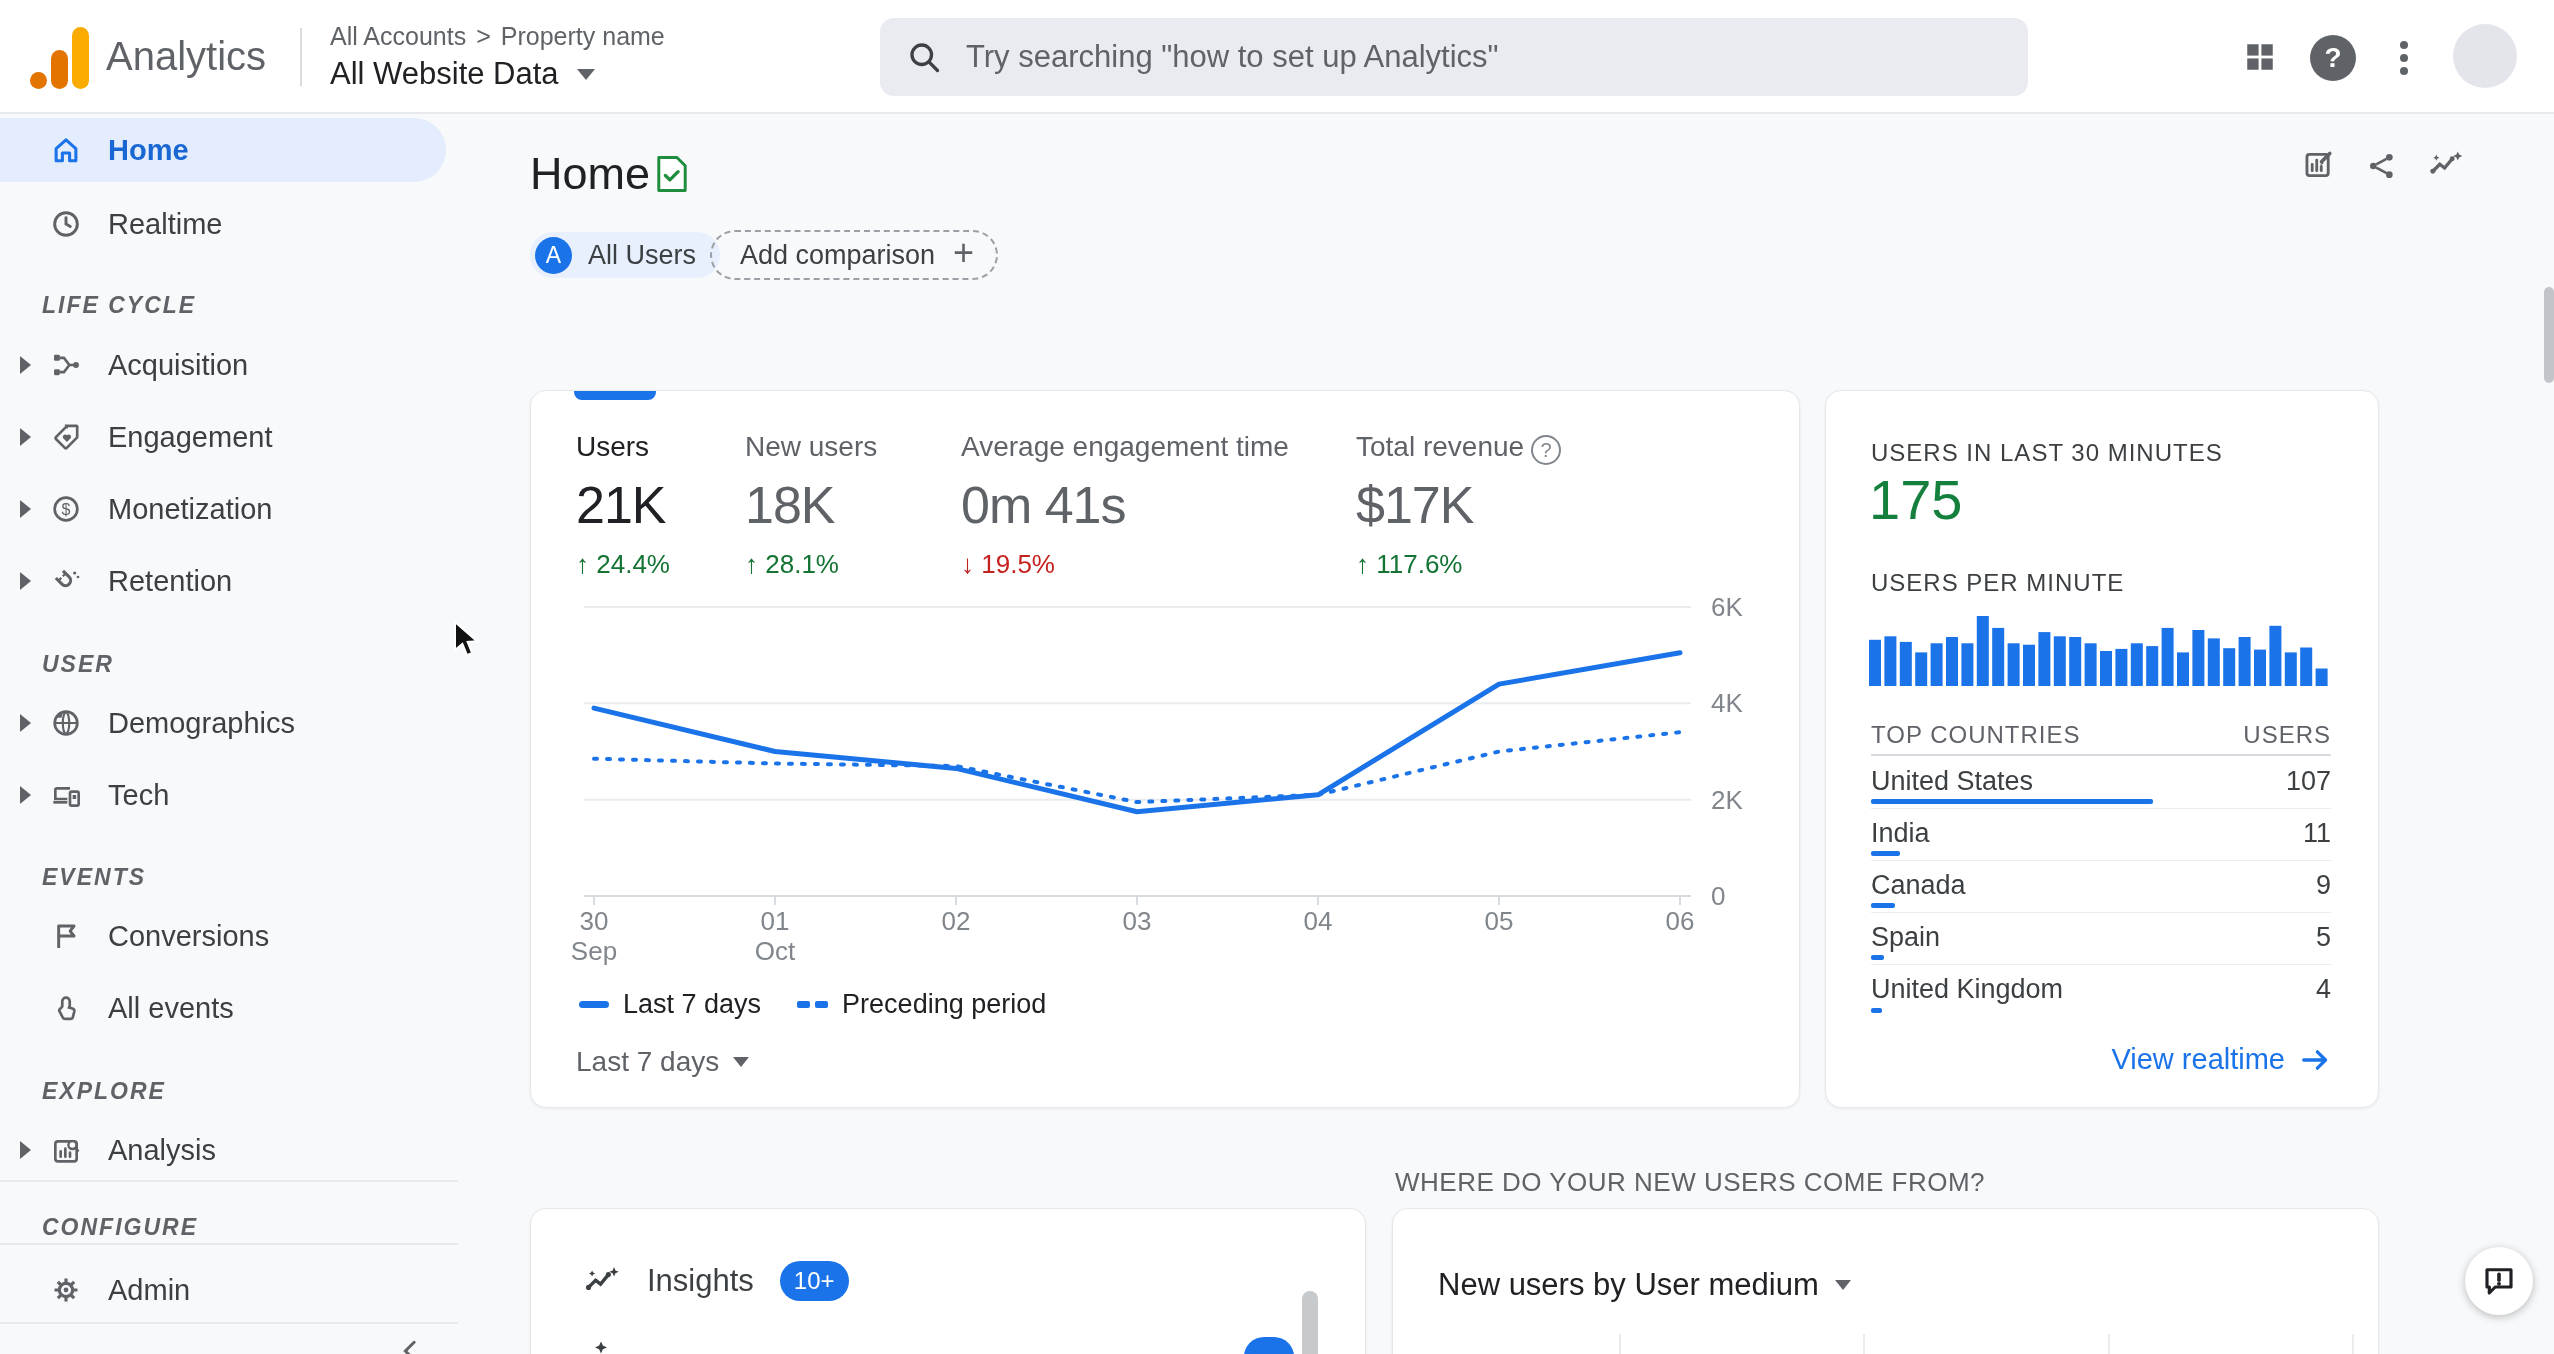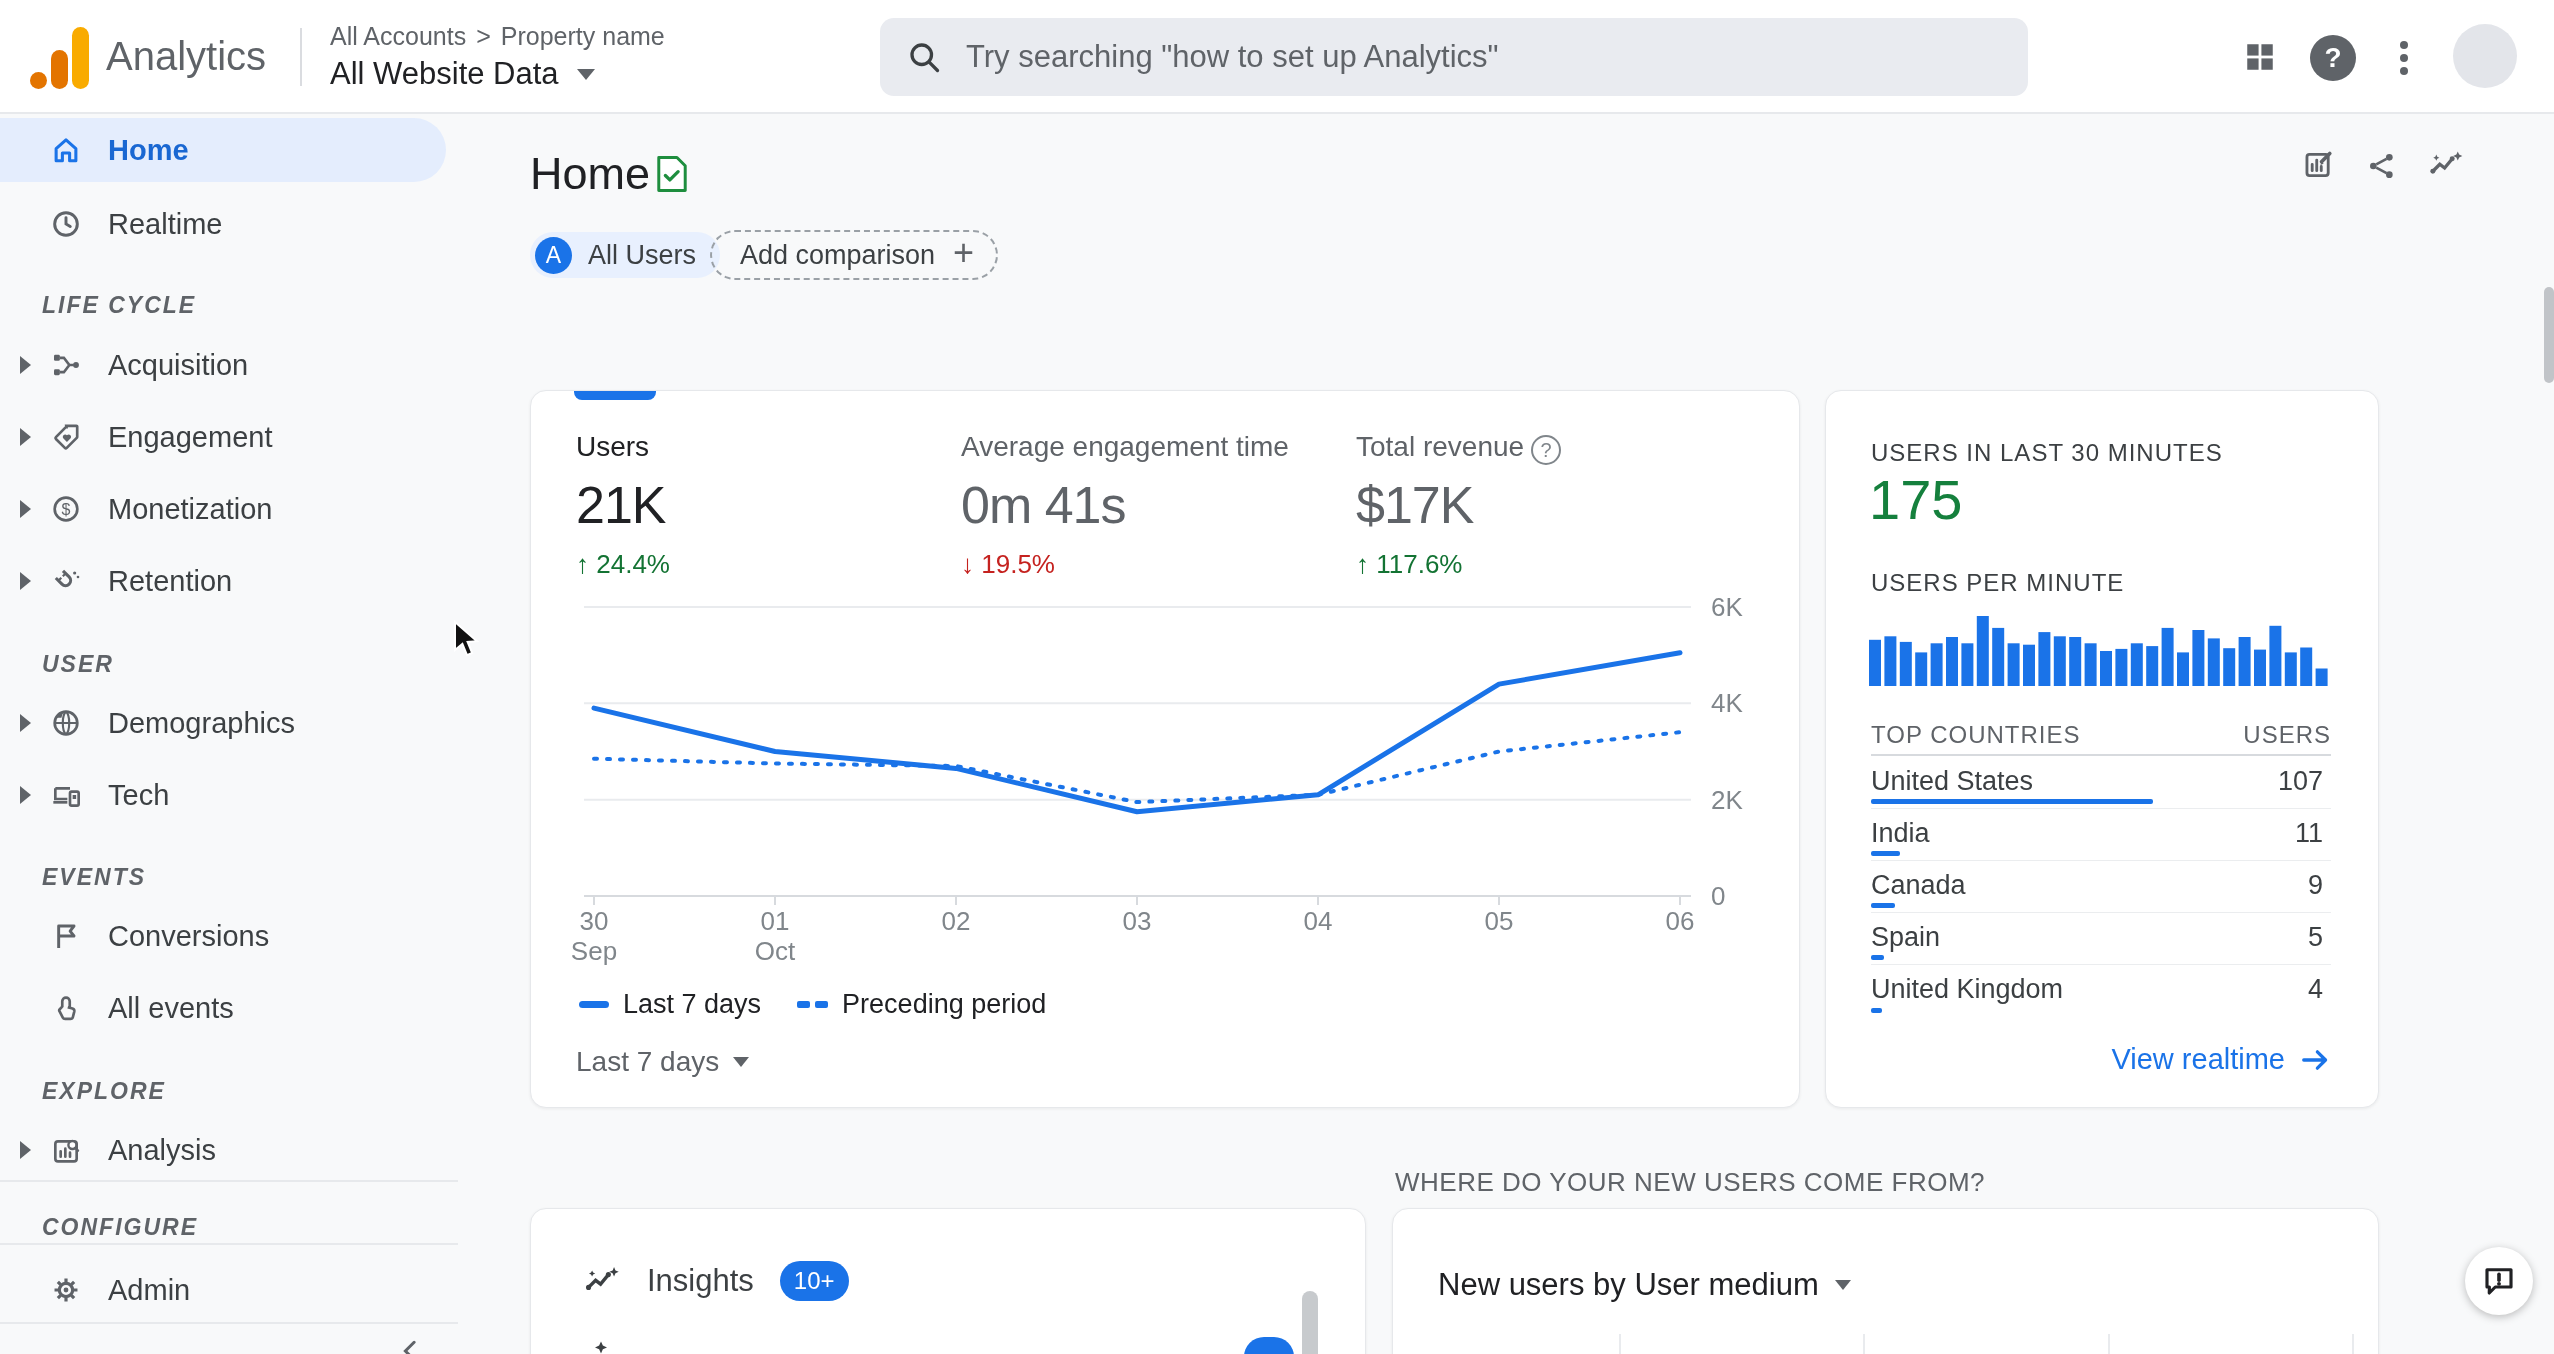--- a/index.html
+++ b/index.html
@@ -73,21 +73,21 @@
   .tri-sm { width:0; height:0; border-left:8px solid transparent; border-right:8px solid transparent; border-top:10px solid #5f6368; }
 
   .rt-label { position:absolute; left:45px; font-size:24px; color:#3c4043; letter-spacing:1px; }
   #rt-value { position:absolute; left:43px; top:76px; font-size:56px; color:#15803d; }
   #minute-bars { position:absolute; left:43px; top:223px; }
   #tc-head { position:absolute; left:45px; right:47px; top:330px; display:flex; justify-content:space-between; font-size:24px; color:#5f6368; letter-spacing:1px; }
   #tc-divider { position:absolute; left:45px; right:47px; top:363px; height:2px; background:#d7dade; }
   #country-rows { position:absolute; left:45px; right:47px; top:366px; }
   .country-row { position:relative; height:52px; border-bottom:1px solid #ebedef; }
   .c-name { position:absolute; left:0; top:9px; font-size:27px; color:#3c4043; }
-  .c-val { position:absolute; right:8px; top:9px; font-size:27px; color:#3c4043; }
+  .c-val { position:absolute; right:0; top:9px; font-size:27px; color:#3c4043; }
   .c-bar { position:absolute; left:0; bottom:4px; height:5px; background:#1a73e8; border-radius:2px; }
   #view-realtime { position:absolute; right:47px; top:652px; display:flex; align-items:center; gap:16px; font-size:29px; color:#1a73e8; cursor:pointer; }
 
   #insights-head { position:absolute; left:52px; top:52px; display:flex; align-items:center; gap:26px; }
   #insights-title { font-size:31px; color:#3c4043; }
   .badge-blue { background:#1a73e8; color:#fff; font-size:24px; border-radius:20px; padding:6px 14px; }
   #insights-scroll { position:absolute; left:771px; top:82px; width:16px; height:110px; background:#c7cacd; border-radius:8px; }
   #insights-partial-pill { position:absolute; left:713px; top:128px; width:50px; height:40px; border-radius:20px; background:#1a73e8; }
   #insights-partial-icn { position:absolute; left:55px; top:130px; }
 
@@ -298,20 +298,25 @@
       <path d="M6 4.5 l.7 1.5 1.5.7 -1.5.7 -.7 1.5 -.7-1.5 -1.5-.7 1.5-.7z" fill="#5f6368"></path>
     </svg>
 
   <div class="card" id="card-overview">
     <div id="tab-indicator"></div>
 
     <div class="metric sel" style="left:45px;">
       <div class="m-lbl">Users</div>
       <div class="m-val">21K</div>
       <div class="delta up"><span>↑</span> <span>24.4%</span></div>
+    </div>
+    <div class="metric" style="left:214px;">
+      <div class="m-lbl">New users</div>
+      <div class="m-val">18K</div>
+      <div class="delta up"><span>↑</span> <span>28.1%</span></div>
     </div>
     <div class="metric" style="left:430px;">
       <div class="m-lbl">Average engagement time</div>
       <div class="m-val">0m 41s</div>
       <div class="delta down"><span>↓</span> <span>19.5%</span></div>
     </div>
     <div class="metric" style="left:825px;">
       <div class="m-lbl">Total revenue</div>
       <div class="m-val">$17K</div>
       <div class="delta up"><span>↑</span> <span>117.6%</span></div>

